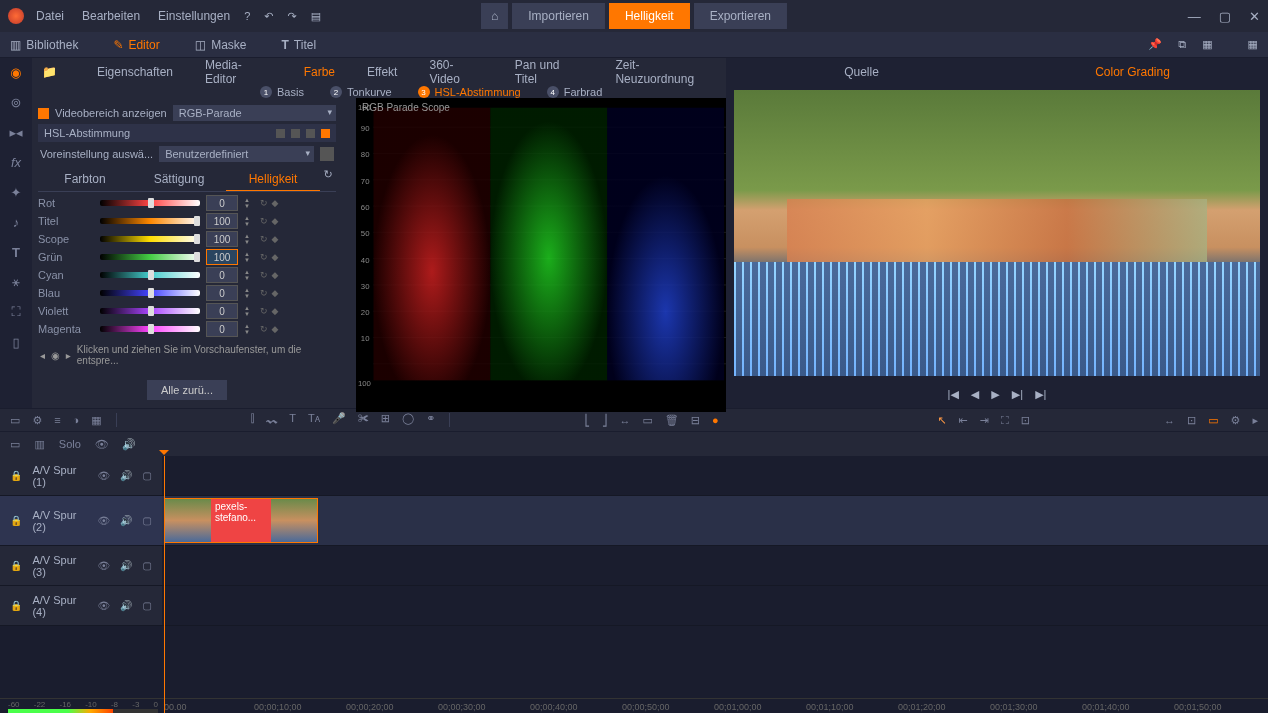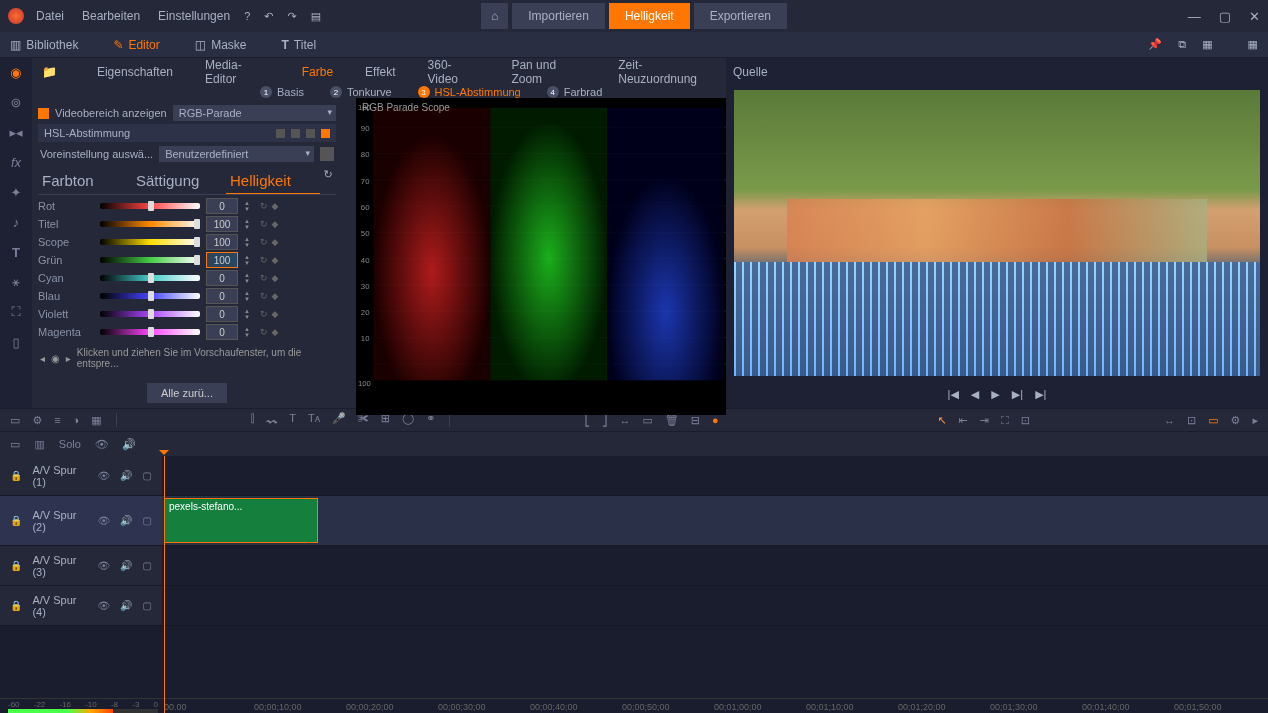--- a/index.html
+++ b/index.html
@@ -42,37 +42,37 @@
 .chk { width: 11px; height: 11px; background: #ff7700; display: inline-block; }
 .dd { background: #3a3f56; padding: 2px 6px; flex: 1; position: relative; font-size: 11px; }
 .dd::after { content: '▾'; position: absolute; right: 4px; font-size: 9px; }
 .section-header { background: #2e3248; padding: 3px 6px; display: flex; align-items: center; font-size: 11px; }
 .section-header .icons { margin-left: auto; display: flex; gap: 6px; }
 .section-header .icons span { width: 9px; height: 9px; }
 .preset-row { display: flex; align-items: center; gap: 6px; padding: 4px 2px; font-size: 11px; }
 .preset-row .dd { background: #3a3f56; }
 .preset-row .save-ic { width: 14px; height: 14px; background: #555; }
 .hsl-tabs { display: flex; border-bottom: 1px solid #3a3f56; margin: 2px 0; }
-.hsl-tabs .ht { flex: 1; padding: 4px; cursor: pointer; font-size: 15px; }
+.hsl-tabs .ht { flex: 1; text-align: center; padding: 4px; cursor: pointer; font-size: 12px; }
 .hsl-tabs .ht.active { color: #ff7700; border-bottom: 1px solid #ff7700; }
 .hsl-tabs .reset-ic { width: 16px; text-align: center; }
 .color-row { display: flex; align-items: center; gap: 6px; height: 18px; font-size: 11px; }
 .color-row .lbl { width: 56px; color: #8a92a8; }
 .slider { width: 100px; height: 6px; position: relative; border-radius: 2px; }
 .slider .thumb { position: absolute; top: -2px; width: 6px; height: 10px; background: #ddd; border-radius: 1px; }
 .num-input { width: 32px; height: 16px; background: #3a3f56; border: 1px solid #555; color: #ccc; text-align: center; font-size: 10px; }
 .num-input.sel { border-color: #ff7700; background: #2a4560; }
 .spin { display: flex; flex-direction: column; width: 10px; font-size: 6px; line-height: 6px; color: #888; }
 .row-icons { display: flex; gap: 4px; color: #666; font-size: 9px; }
 .hint { display: flex; align-items: center; gap: 6px; padding: 6px 2px; font-size: 10px; color: #999; }
 .reset-all { text-align: center; margin: 8px 0; }
 .reset-all button { background: #3a3f56; border: none; color: #ccc; padding: 4px 14px; font-size: 11px; cursor: pointer; }
 .preview-col { flex: 1; display: flex; flex-direction: column; background: #1e2133; }
 .preview-tabs { height: 28px; display: flex; }
-.preview-tabs .pt { flex: 1; padding: 7px; cursor: pointer; font-size: 12px; }
+.preview-tabs .pt { flex: 1; text-align: center; padding: 7px; cursor: pointer; font-size: 12px; }
 .preview-tabs .pt.active { color: #ff7700; }
 .preview-img { flex: 1; margin: 4px 8px; background: linear-gradient(to bottom, #5a7a3a 0%, #7a9a4a 35%, #d4a070 42%, #c89060 55%, #3a5a7a 65%, #4a6a8a 100%); position: relative; }
 .preview-img::before { content: ''; position: absolute; left: 10%; top: 38%; right: 10%; height: 30%; background: linear-gradient(90deg, #d88050, #e8a060, #c87040, #a8b080); opacity: 0.8; }
 .preview-img::after { content: ''; position: absolute; left: 0; bottom: 0; right: 0; height: 40%; background: repeating-linear-gradient(90deg, #fff 0 2px, transparent 2px 8px), linear-gradient(#4a6a9a, #3a5a8a); background-blend-mode: overlay; }
 .playback { height: 28px; display: flex; align-items: center; justify-content: center; gap: 12px; }
 .playback span { cursor: pointer; font-size: 11px; }
 .toolbar2 { height: 24px; background: #252838; display: flex; align-items: center; padding: 0 10px; gap: 14px; border-top: 1px solid #1a1d2e; border-bottom: 1px solid #1a1d2e; }
 .toolbar2 .grp { display: flex; gap: 12px; }
 .toolbar2 .sep { width: 1px; height: 14px; background: #3a3f56; }
 .toolbar2 .spacer { flex: 1; }
@@ -83,21 +83,21 @@
 .track { height: 40px; display: flex; align-items: center; border-bottom: 1px solid #151825; }
 .track.tall { height: 50px; }
 .track-head { width: 162px; display: flex; align-items: center; gap: 10px; padding: 0 10px; background: #252838; height: 100%; }
 .track-head .tname { flex: 1; font-size: 11px; }
 .track-head .tico { color: #7a8099; font-size: 10px; }
 .track-body { flex: 1; height: 100%; position: relative; background: #1a1d2e; }
 .track.sel .track-head { background: #2e3450; }
 .track.sel .track-body { background: #2a3048; }
 .playhead { position: absolute; left: 164px; top: 0; bottom: 0; width: 1px; background: #ff7700; z-index: 5; }
 .playhead::before { content: ''; position: absolute; top: -6px; left: -5px; border: 5px solid transparent; border-top-color: #ff7700; }
-.clip { position: absolute; left: 2px; top: 2px; bottom: 2px; width: 154px; background: #15803d; border: 1px solid #ff7700; display: flex; flex-direction: column; }
+.clip { position: absolute; left: 2px; top: 2px; bottom: 2px; width: 154px; background: #ef4444; border: 1px solid #ff7700; display: flex; }
 .clip .thumb-a, .clip .thumb-b { width: 46px; background: linear-gradient(#6a8a4a, #c89060, #4a6a9a); }
 .clip .mid { flex: 1; display: flex; align-items: flex-start; padding: 2px 4px; font-size: 10px; color: #fff; }
 .time-ruler { height: 18px; background: #1a1d2e; display: flex; padding-left: 162px; position: relative; border-top: 1px solid #333; }
 .time-ruler .tick { position: absolute; font-size: 9px; color: #666; top: 3px; }
 .meter { position: absolute; left: 8px; bottom: 2px; width: 150px; height: 14px; }
 .meter .scale { display: flex; justify-content: space-between; font-size: 8px; color: #666; }
 .meter .bar { height: 4px; background: linear-gradient(90deg, #4aff4a 0%, #4aff4a 40%, #ffaa00 55%, #ff4400 70%, #333 70%); }
 .tracks-wrap { position: relative; height: 260px; }
 .right-panel-icon { margin-left: auto; }
 </style>
@@ -168,21 +168,21 @@
   </div>
 
   <div class="panel-left">
     <div class="editor-tabs">
       <span class="folder-icon">📁</span>
       <span>Eigenschaften</span>
       <span>Media-Editor</span>
       <span class="active">Farbe</span>
       <span>Effekt</span>
       <span>360-Video</span>
-      <span>Pan und Zoom</span>
+      <span>Pan und Titel</span>
       <span>Zeit-Neuzuordnung</span>
     </div>
     <div class="color-subtabs">
       <div class="st">
           <span class="dot">1</span>
           <span>Basis</span>
         </div>
       <div class="st">
           <span class="dot">2</span>
           <span>Tonkurve</span>
@@ -402,20 +402,21 @@
             <text x="2" y="296">100</text>
           </g>
         </svg>
       </div>
     </div>
   </div>
 
   <div class="preview-col">
     <div class="preview-tabs">
       <div class="pt">Quelle</div>
+      <div class="pt active">Color Grading</div>
     </div>
     <div class="preview-img"></div>
     <div class="playback">
       <span>|◀</span>
       <span>◀</span>
       <span>▶</span>
       <span>▶|</span>
       <span>▶|</span>
     </div>
   </div>

